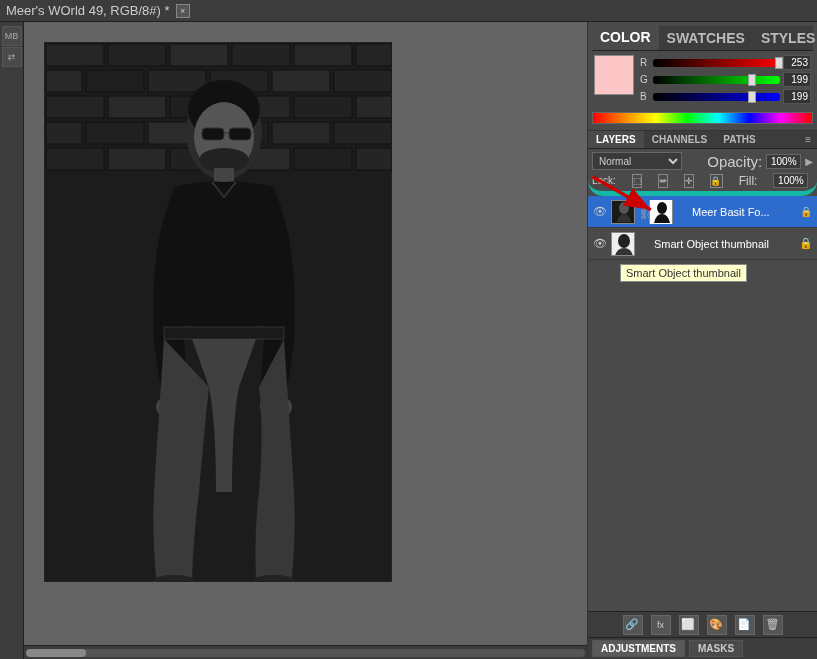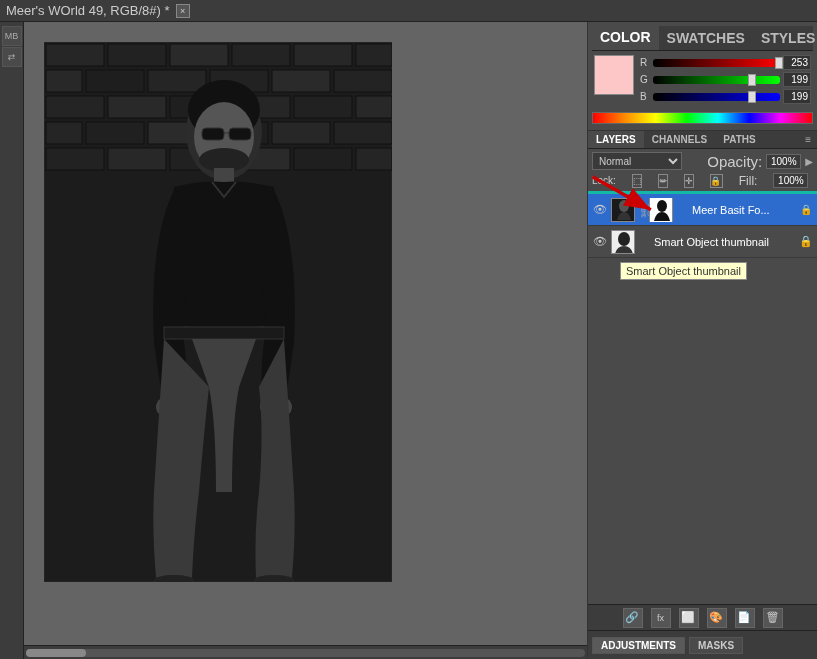--- a/index.html
+++ b/index.html
@@ -243,22 +243,23 @@
       border: none;
     }
 
     .layers-tab.active {
       background: #4a4a4a;
       color: #fff;
     }
 
     .layers-options {
       padding: 3px 4px;
-      border-bottom: 3px solid #14b8a6;
-      background: #4a4a4a;
+      border-bottom: 5px solid #14b8a6;
+      background: #4a4a4a;
+      border-radius: 15px;
     }
 
     .blend-row {
       display: flex;
       align-items: center;
       gap: 4px;
       margin-bottom: 3px;
     }
 
     .blend-select {
@@ -440,21 +441,21 @@
       display: flex;
       align-items: center;
       justify-content: center;
       cursor: pointer;
       font-size: 11px;
       color: #ccc;
     }
 
     
     .adjustments-bar {
-      height: 29px;
+      height: 22px;
       background: #3c3c3c;
       border-top: 1px solid #222;
       display: flex;
       align-items: center;
       padding: 0 4px;
       gap: 4px;
     }
 
     .adj-tab {
       font-size: 10px;

